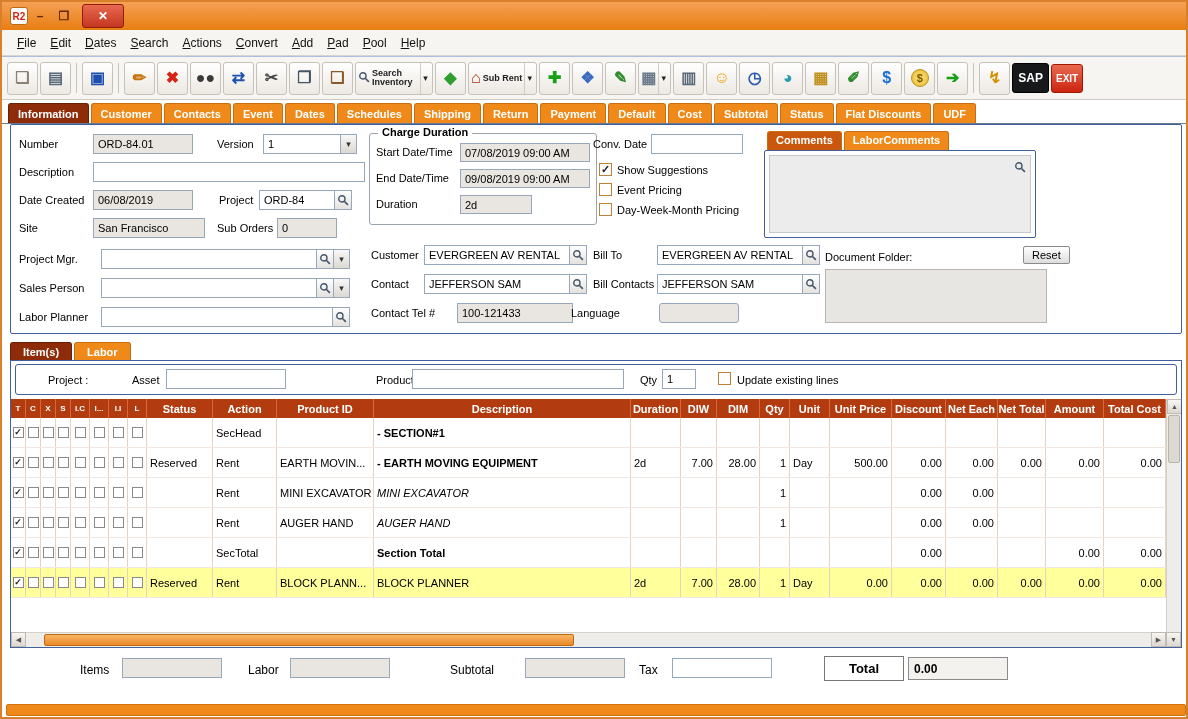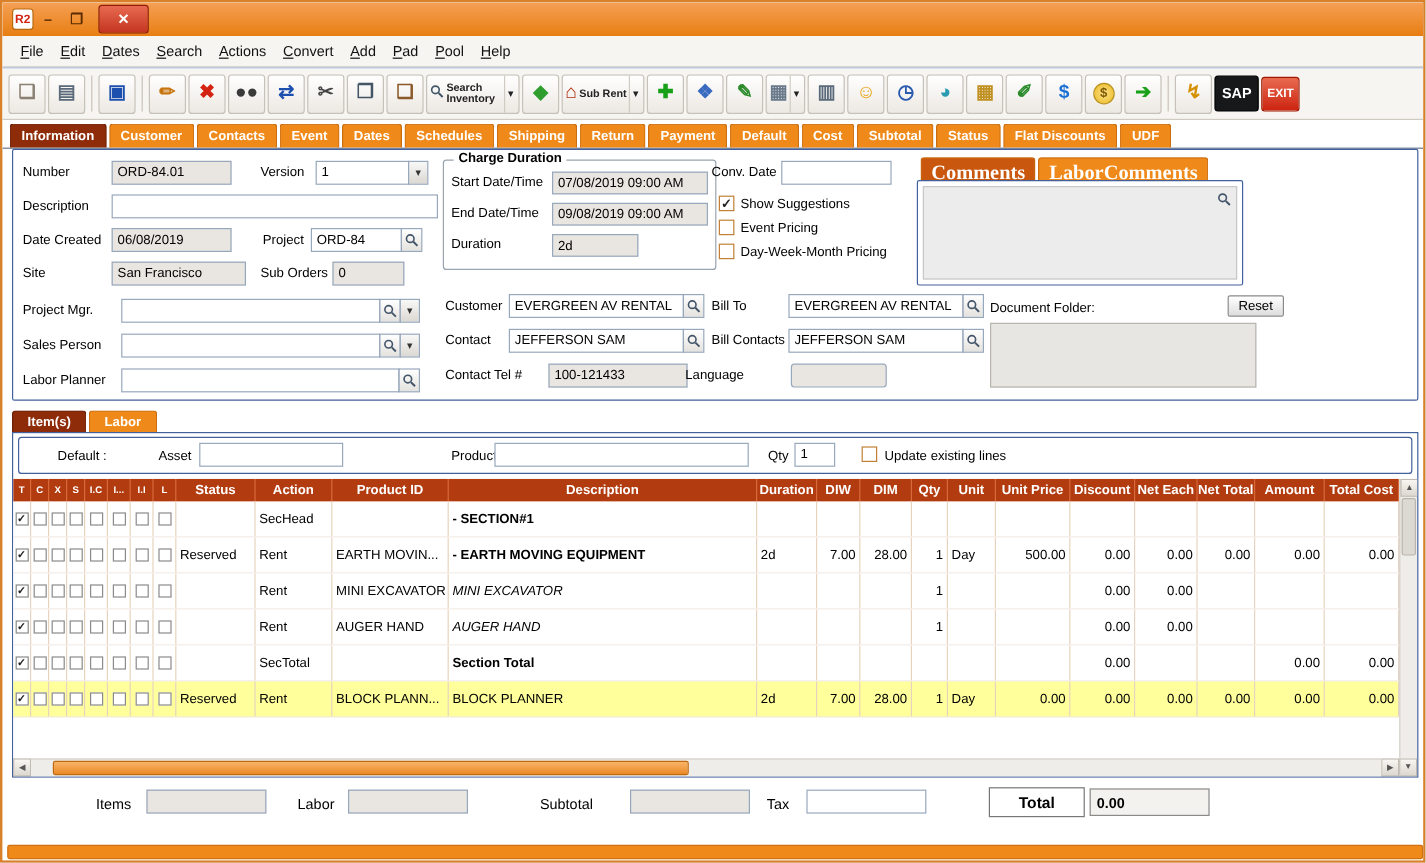--- a/index.html
+++ b/index.html
@@ -46,21 +46,21 @@
 .dd-btn { position:absolute; width:17px; height:20px; border:1px solid #98a8bc; background:linear-gradient(#f8f8f8,#dcd8d2); display:flex; align-items:center; justify-content:center; }
 .dd-btn::after { content:"▾"; font-size:9px; color:#333; }
 .groupbox { position:absolute; border:1px solid #9aa4ae; border-radius:3px; }
 .groupbox-title { position:absolute; top:-8px; left:8px; background:#fff; padding:0 4px; font-size:11px; font-weight:bold; }
 .cbx { position:absolute; display:flex; align-items:center; gap:5px; }
 .cb { width:13px; height:13px; border:1px solid #c08038; background:#fff; display:inline-flex; align-items:center; justify-content:center; flex:none; }
 .cb.checked::after { content:"✓"; font-size:11px; font-weight:bold; color:#222; margin-top:-1px; }
 .cb.small { width:11px; height:11px; border-color:#8a8a8a; }
 .cb.small.checked::after { font-size:9px; }
 .cbx-label { font-size:11px; }
-.minitab { color:#fff; font-size:17px; font-weight:bold; padding:2px 8px 13px; border-radius:3px 3px 0 0; border:1px solid #c96d10; border-bottom:none;font-family:Liberation Serif, serif; }
+.minitab { color:#fff; font-size:11px; font-weight:bold; padding:2px 8px 13px; border-radius:3px 3px 0 0; border:1px solid #c96d10; border-bottom:none; }
 .minitab.active { background:#c9570e; }
 .minitab.inactive { background:#ef8a1a; }
 .comments-box { position:absolute; border:1px solid #41609c; border-radius:2px; background:#fff; padding:4px; }
 .comments-inner { width:100%; height:100%; background:#ececec; border:1px solid #c8c8c8; position:relative; }
 .comments-mag { position:absolute; top:3px; right:4px; }
 .reset-btn { position:absolute; font-size:11px; border:1px solid #8a8a8a; background:linear-gradient(#fff,#ddd); border-radius:2px; padding:2px 8px; }
 .docfolder-box { position:absolute; background:#e8e6e2; border:1px solid #b8b4ae; }
 
 
 .items-tabs { position:absolute; left:8px; top:336px; height:22px; display:flex; align-items:flex-end; gap:2px; }
@@ -378,21 +378,21 @@
   </div>
 
   <div class="items-tabs">
     <div class="tab active">Item(s)</div>
     <div class="tab">Labor</div>
   </div>
 
   <div class="items-panel">
     <div class="search-row">
       <div class="search-box">
-        <span class="flabel" style="left:32px;top:9px">Default :</span>
+        <span class="flabel" style="left:32px;top:9px">Project :</span>
         <span class="flabel" style="left:116px;top:9px">Asset</span>
         <input class="field" style="left: 150px; top: 4px; width: 120px;">
         <span class="flabel" style="left:360px;top:9px">Product</span>
         <input class="field" style="left: 396px; top: 4px; width: 212px;">
         <span class="flabel" style="left:624px;top:9px">Qty</span>
         <input class="field" style="left: 646px; top: 4px; width: 34px;" value="1">
         <span class="cb" style="position:absolute;left:702px;top:7px"></span>
         <span class="flabel" style="left:721px;top:9px">Update existing lines</span>
       </div>
     </div>

